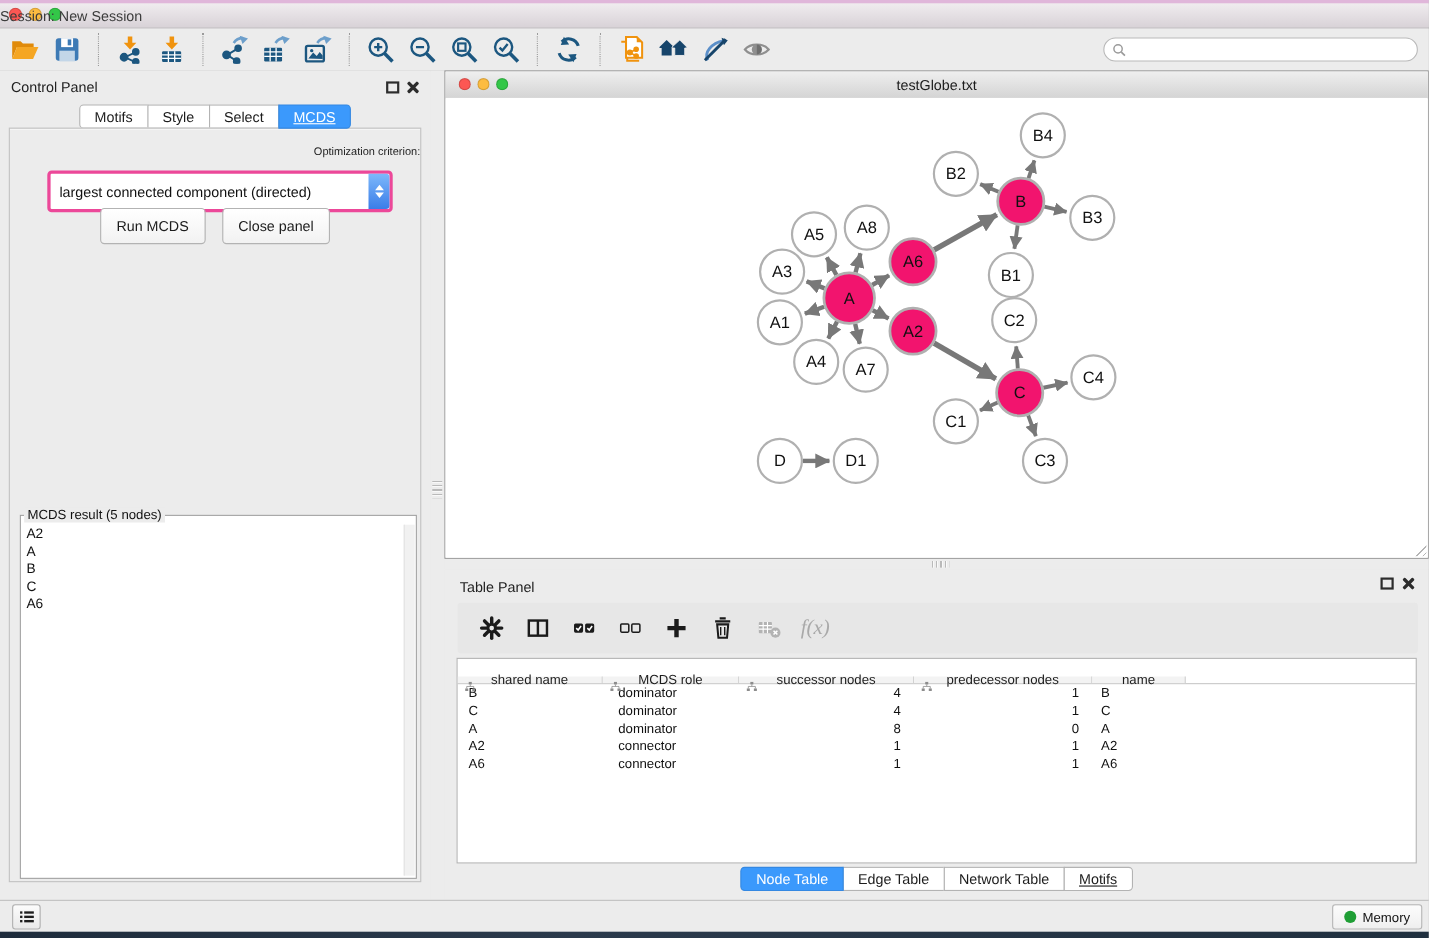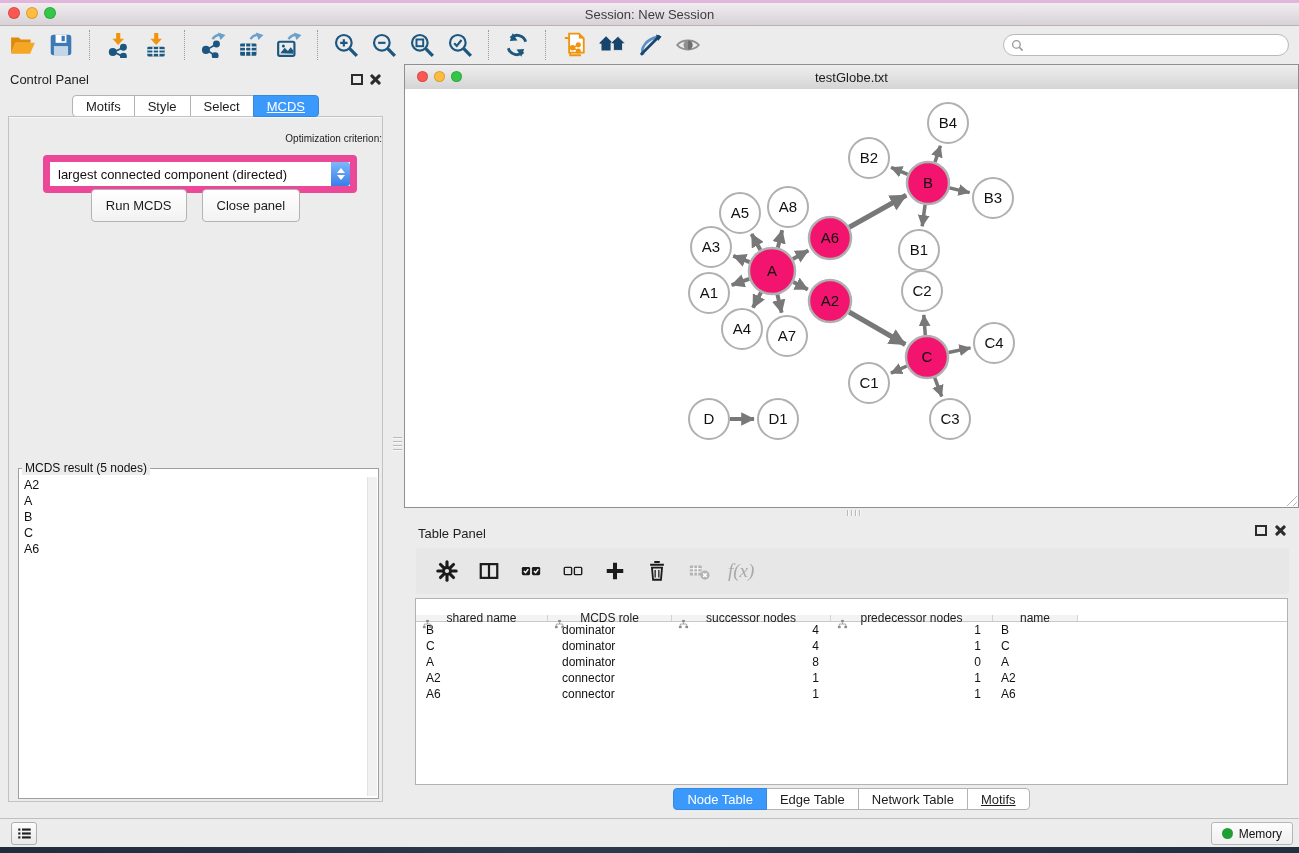--- a/index.html
+++ b/index.html
@@ -4,21 +4,21 @@
 <style>
   html,body{margin:0;padding:0;background:#444;}
   .screen{position:relative;width:1299px;height:853px;font-family:"Liberation Sans",sans-serif;
           background:#ececec;overflow:hidden;-webkit-font-smoothing:antialiased;}
 
   
   .titlebar{position:absolute;left:0;top:0;right:0;height:22px;
     background:linear-gradient(#f0ecef,#d8d2d7);border-top:3px solid #e0b6da;border-bottom:1px solid #b6b2b6;}
   .tl{position:absolute;top:4px;width:12px;height:12px;border-radius:50%;border:1px solid rgba(0,0,0,.15);padding:0;}
   .tl.red{left:8px;background:#fc5753;} .tl.yel{left:26px;background:#fdbc40;} .tl.grn{left:44px;background:#33c748;}
-  .title-text{position:absolute;left:0;right:0;top:4px;text-align:center;font-size:13px;color:#3c3c3c;}
+  .title-text{position:absolute;left:0;right:0;top:4px;text-align:left;font-size:13px;color:#3c3c3c;}
 
   
   .toolbar{position:absolute;left:0;top:26px;right:0;height:38px;background:#ececec;
     border-bottom:1px solid #bfbfbf;display:flex;align-items:center;padding-left:4px;}
   .tgroups{display:flex;align-items:center;}
   .tbtn{width:38px;height:34px;border:none;background:transparent;display:flex;align-items:center;justify-content:center;padding:0;cursor:pointer;}
   .tsep{width:0;height:30px;border-left:1px dotted #9a9a9a;margin:0 9px;}
   .search{margin-left:auto;margin-right:10px;width:286px;height:22px;border:1px solid #b9b9b9;border-radius:12px;
     background:#fff;display:flex;align-items:center;padding-left:7px;box-sizing:border-box;}
   .search input{border:none;outline:none;flex:1;font-size:12px;height:16px;background:transparent;margin-left:4px;}
@@ -37,21 +37,21 @@
   .seg button{height:22px;font-size:13px;font-family:inherit;background:#fff;border:1px solid #b3b3b3;margin-left:-1px;
     padding:0 13px;color:#1c1c1c;cursor:pointer;position:relative;}
   .seg button:first-child{border-radius:4px 0 0 4px;margin-left:0;}
   .seg button:last-child{border-radius:0 4px 4px 0;text-decoration:underline;}
   .seg button.active{background:#3b99fc;border-color:#3488e2;color:#fff;z-index:1;}
   .cp-tabs{position:absolute;left:0;right:0;top:31px;}
 
   .cp-box{position:absolute;left:8px;right:8px;top:52px;bottom:16px;background:#ececec;
     border:1px solid #c2c2c2;box-shadow:inset 0 1px 0 #f8f8f8;}
   .opt-label{position:absolute;left:0;right:0;top:16px;text-align:right;font-size:10px;color:#1c1c1c;}
-  .criterion{position:absolute;left:34px;top:38px;width:314px;height:38px;background:#fff;border:7px solid #ec4899;
+  .criterion{position:absolute;left:34px;top:38px;width:314px;height:38px;background:#fff;border:3px solid #ec4899;
     border-radius:4px;display:flex;align-items:center;box-sizing:border-box;cursor:pointer;}
   .criterion .val{flex:1;font-size:13px;color:#111;padding-left:8px;white-space:nowrap;overflow:hidden;}
   .stepper{width:19px;align-self:stretch;border-radius:0 3px 3px 0;background:linear-gradient(#7db8fb,#3a7de8);
     display:flex;flex-direction:column;align-items:center;justify-content:center;gap:2px;}
   .stepper .up{width:0;height:0;border-left:4px solid transparent;border-right:4px solid transparent;border-bottom:5px solid #fff;}
   .stepper .dn{width:0;height:0;border-left:4px solid transparent;border-right:4px solid transparent;border-top:5px solid #fff;}
   .cp-buttons{position:absolute;left:0;right:0;top:72px;display:flex;justify-content:center;gap:15px;}
   .btn{height:33px;background:linear-gradient(#ffffff,#f2f2f2);border:1px solid #b3b3b3;border-radius:4px;
     font-size:13px;font-family:inherit;color:#1c1c1c;padding:0 14px;cursor:pointer;}
 

